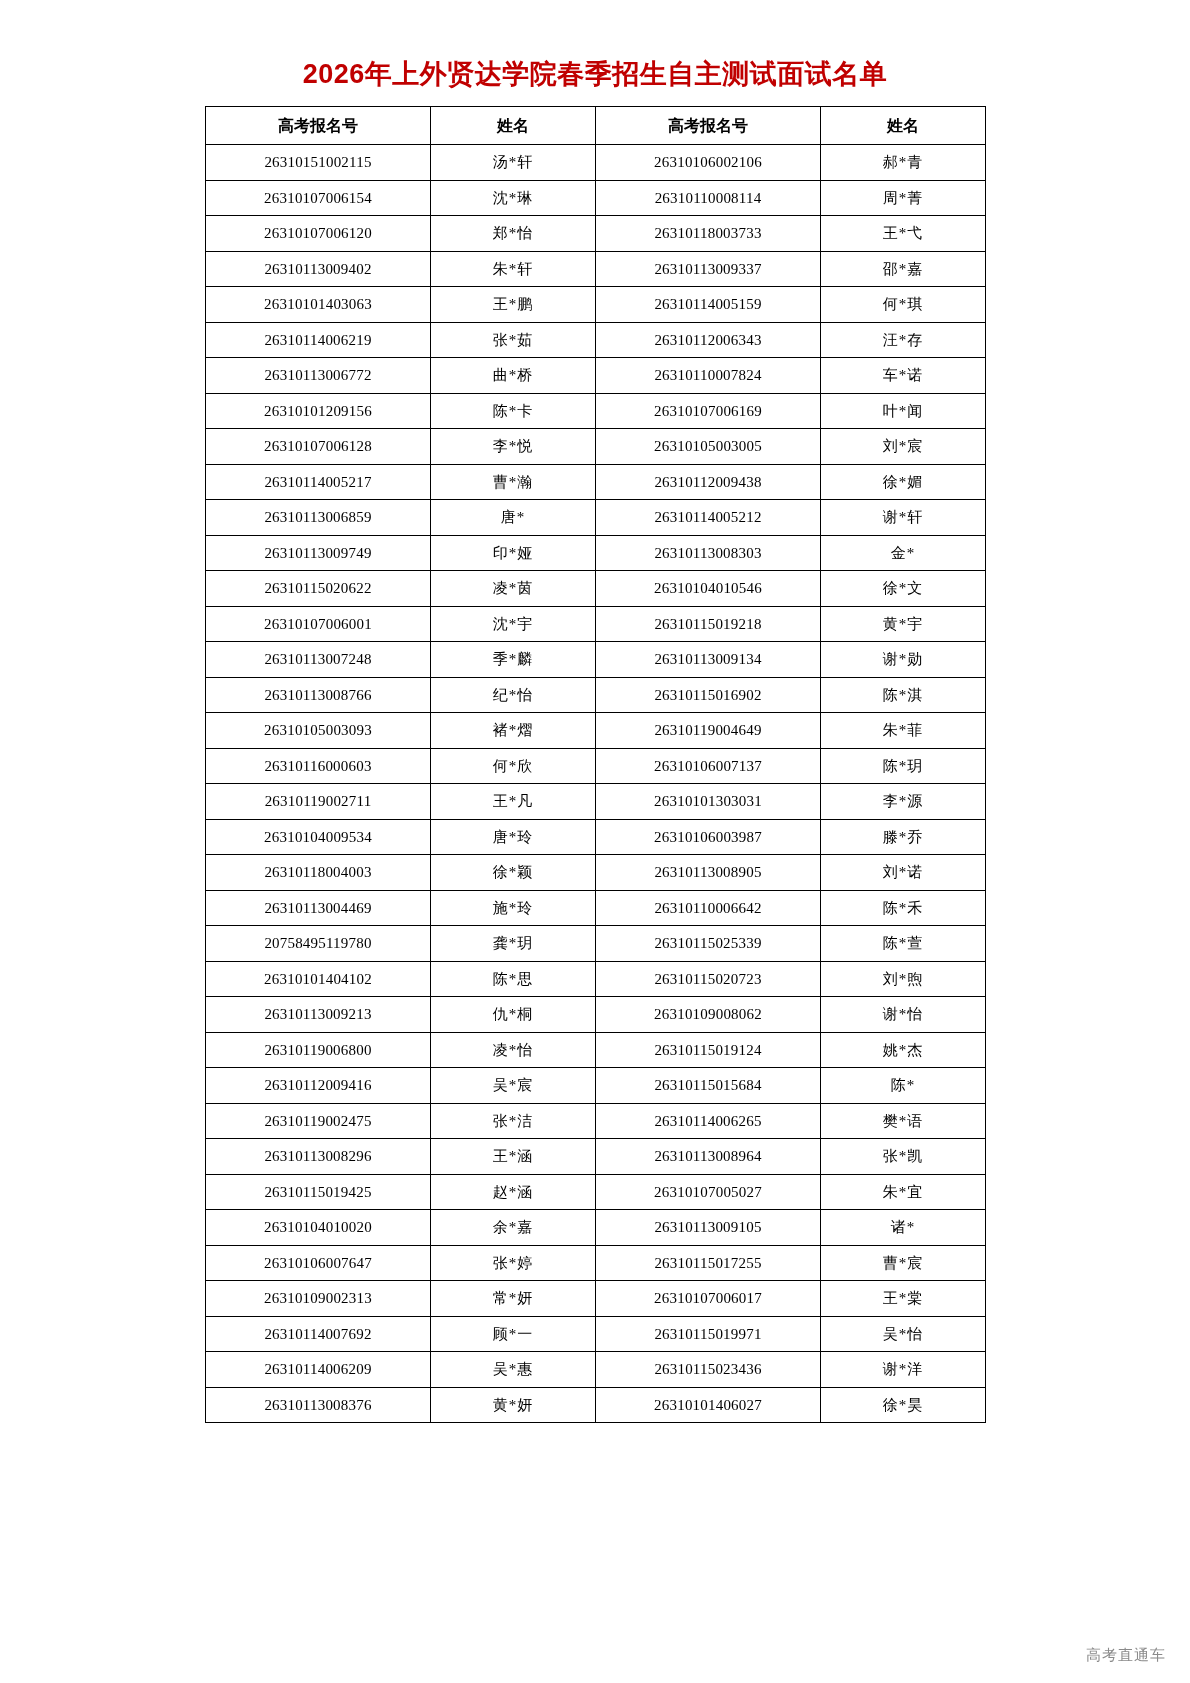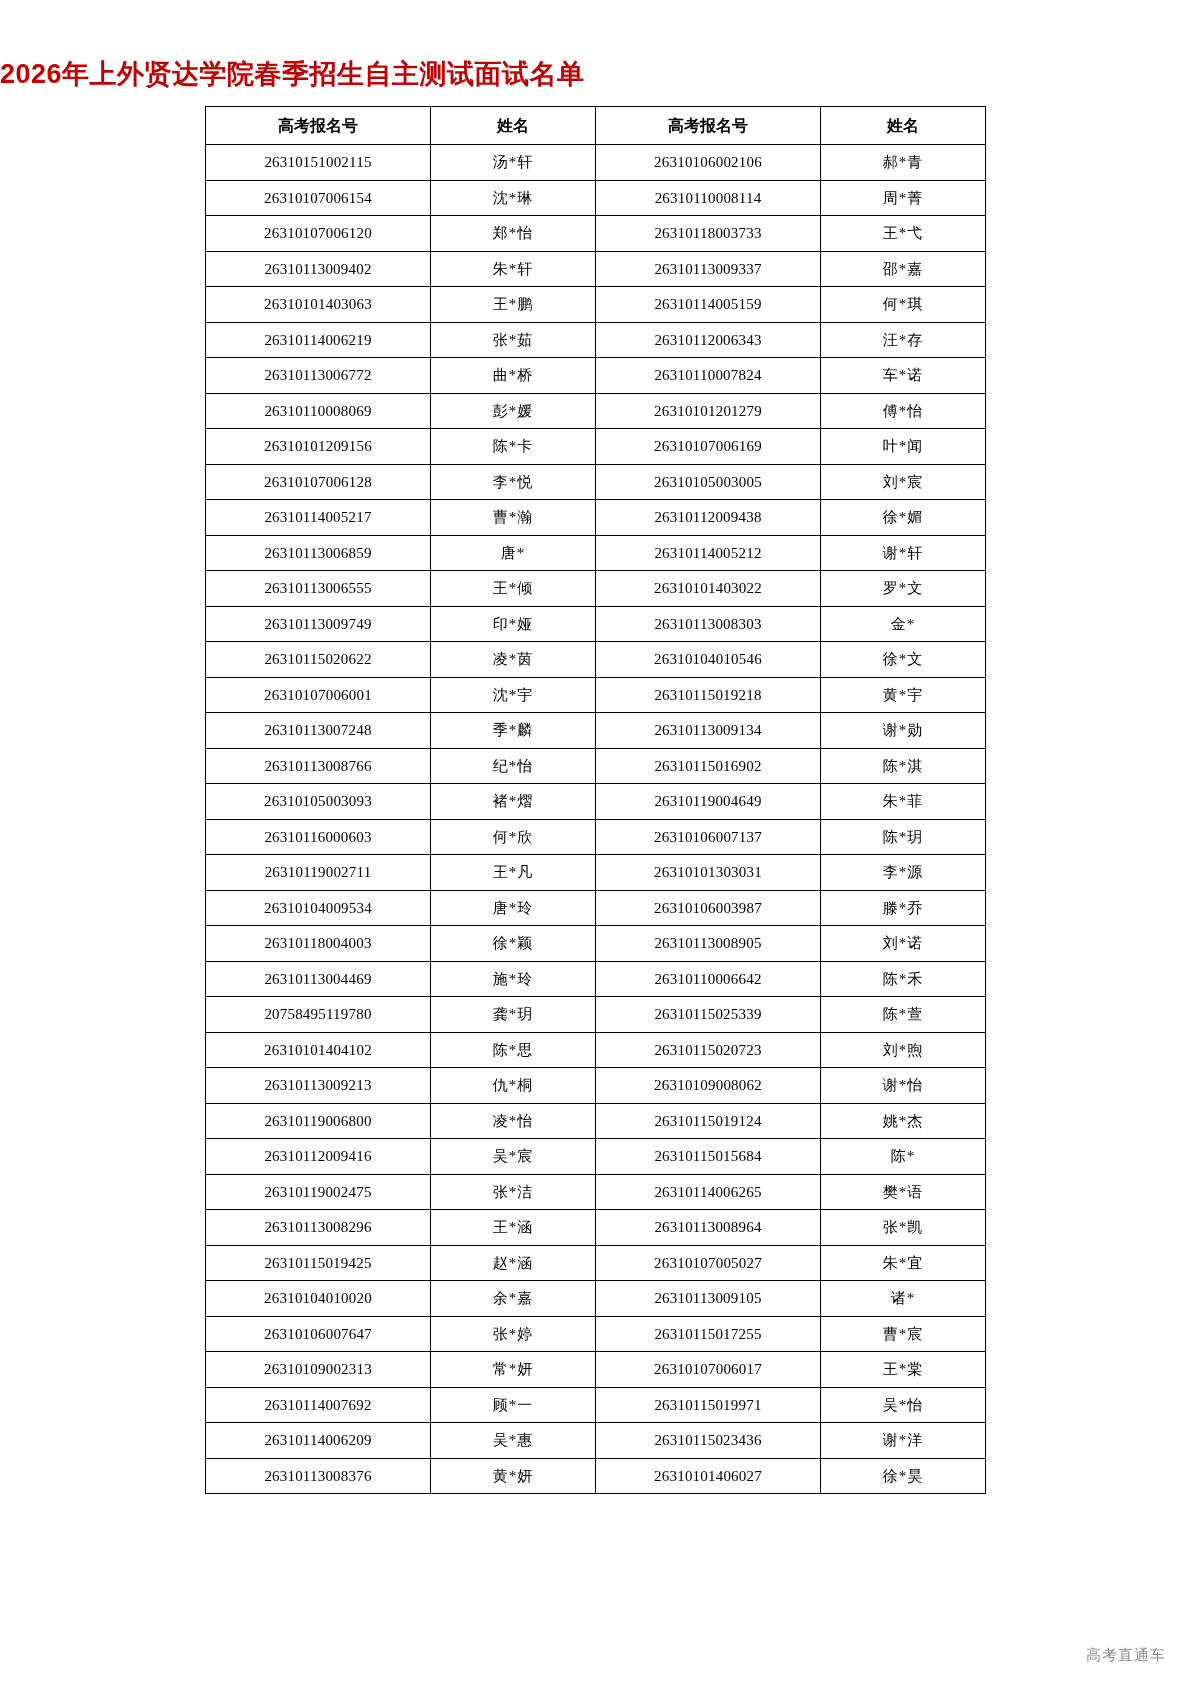--- a/index.html
+++ b/index.html
@@ -14,20 +14,21 @@
     font-family: "Liberation Serif", "DejaVu Serif", serif;
     color: #000000;
   }
   .page {
     width: 1190px;
     height: 1683px;
     position: relative;
     box-sizing: border-box;
   }
   .doc-title {
+    text-align: center;
     color: #c00000;
     font-family: "Liberation Sans", sans-serif;
     font-weight: bold;
     font-size: 27px;
     letter-spacing: 0.5px;
     padding-top: 56px;
     padding-bottom: 0;
     margin: 0;
   }
   .table-wrap {
@@ -134,26 +135,20 @@
             <td class="idnum">26310112006343</td>
             <td class="name">汪*存</td>
           </tr>
           <tr>
             <td class="idnum">26310113006772</td>
             <td class="name">曲*桥</td>
             <td class="idnum">26310110007824</td>
             <td class="name">车*诺</td>
           </tr>
           <tr>
-            <td class="idnum">26310110008069</td>
-            <td class="name">彭*媛</td>
-            <td class="idnum">26310101201279</td>
-            <td class="name">傅*怡</td>
-          </tr>
-          <tr>
             <td class="idnum">26310101209156</td>
             <td class="name">陈*卡</td>
             <td class="idnum">26310107006169</td>
             <td class="name">叶*闻</td>
           </tr>
           <tr>
             <td class="idnum">26310107006128</td>
             <td class="name">李*悦</td>
             <td class="idnum">26310105003005</td>
             <td class="name">刘*宸</td>
@@ -164,26 +159,20 @@
             <td class="idnum">26310112009438</td>
             <td class="name">徐*媚</td>
           </tr>
           <tr>
             <td class="idnum">26310113006859</td>
             <td class="name">唐*</td>
             <td class="idnum">26310114005212</td>
             <td class="name">谢*轩</td>
           </tr>
           <tr>
-            <td class="idnum">26310113006555</td>
-            <td class="name">王*倾</td>
-            <td class="idnum">26310101403022</td>
-            <td class="name">罗*文</td>
-          </tr>
-          <tr>
             <td class="idnum">26310113009749</td>
             <td class="name">印*娅</td>
             <td class="idnum">26310113008303</td>
             <td class="name">金*</td>
           </tr>
           <tr>
             <td class="idnum">26310115020622</td>
             <td class="name">凌*茵</td>
             <td class="idnum">26310104010546</td>
             <td class="name">徐*文</td>

